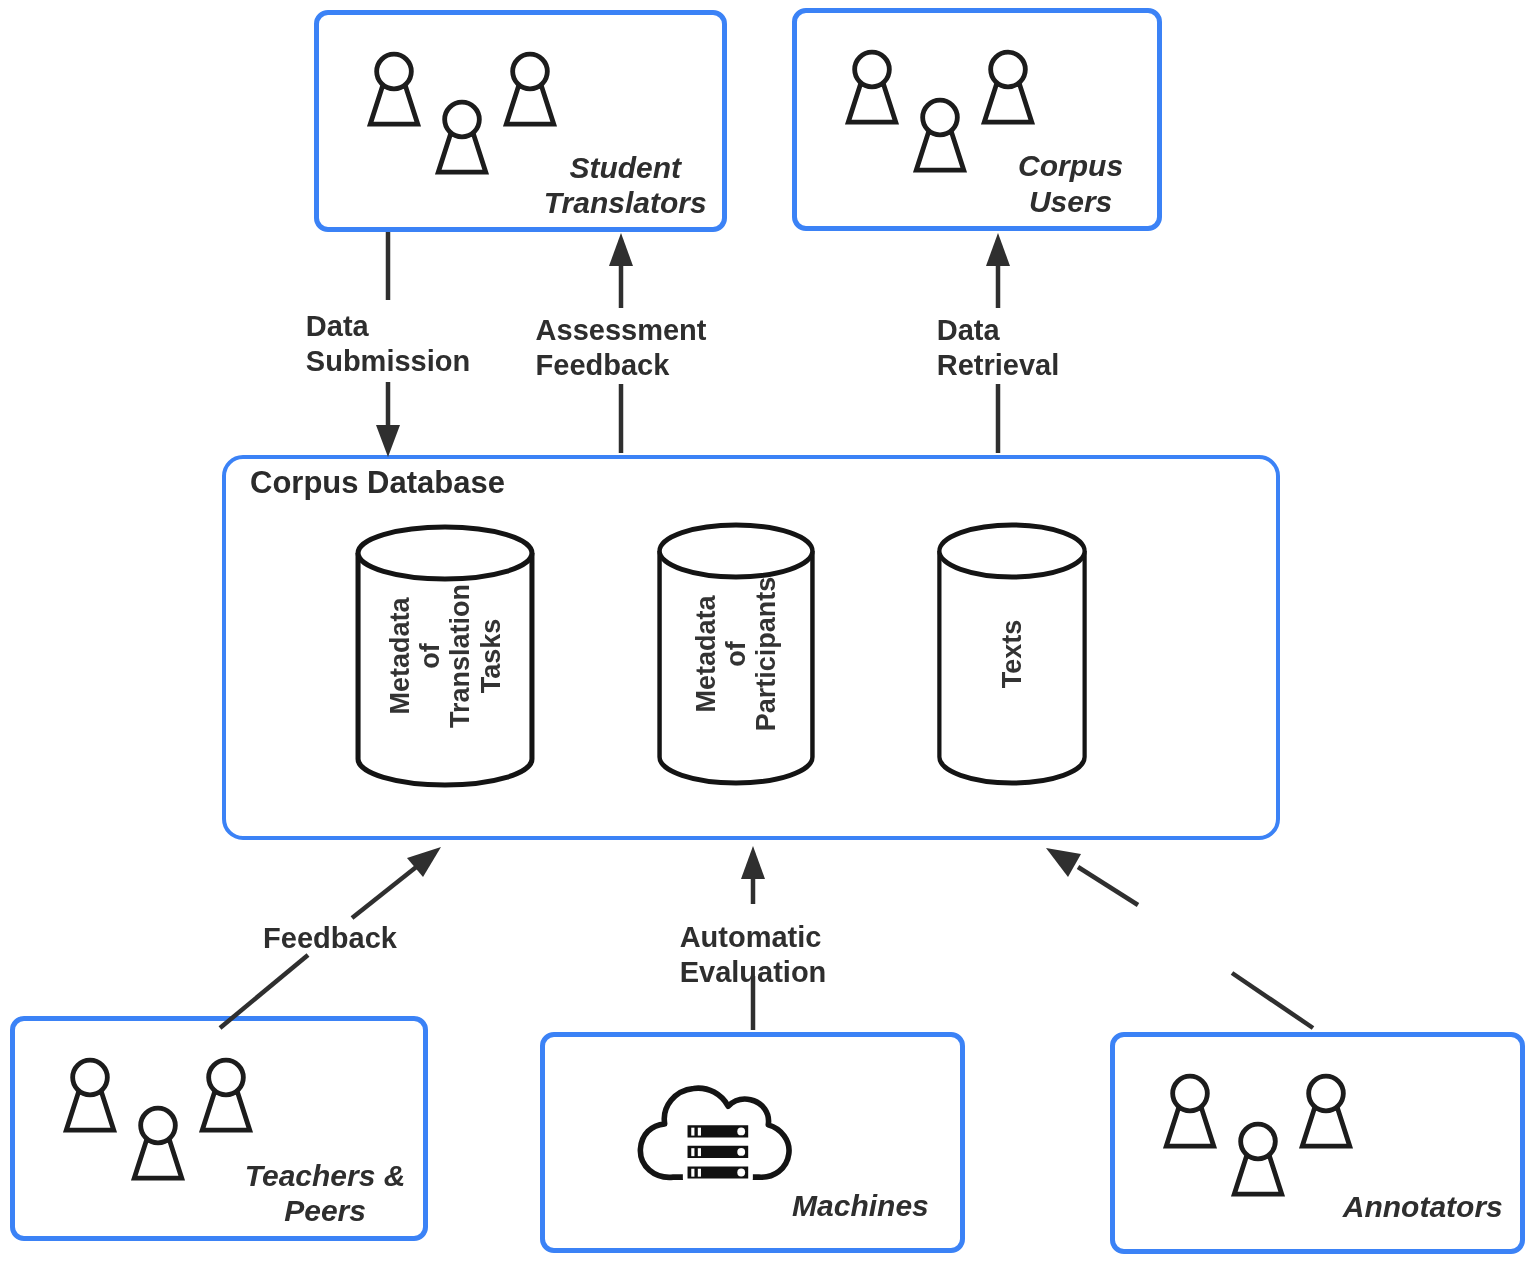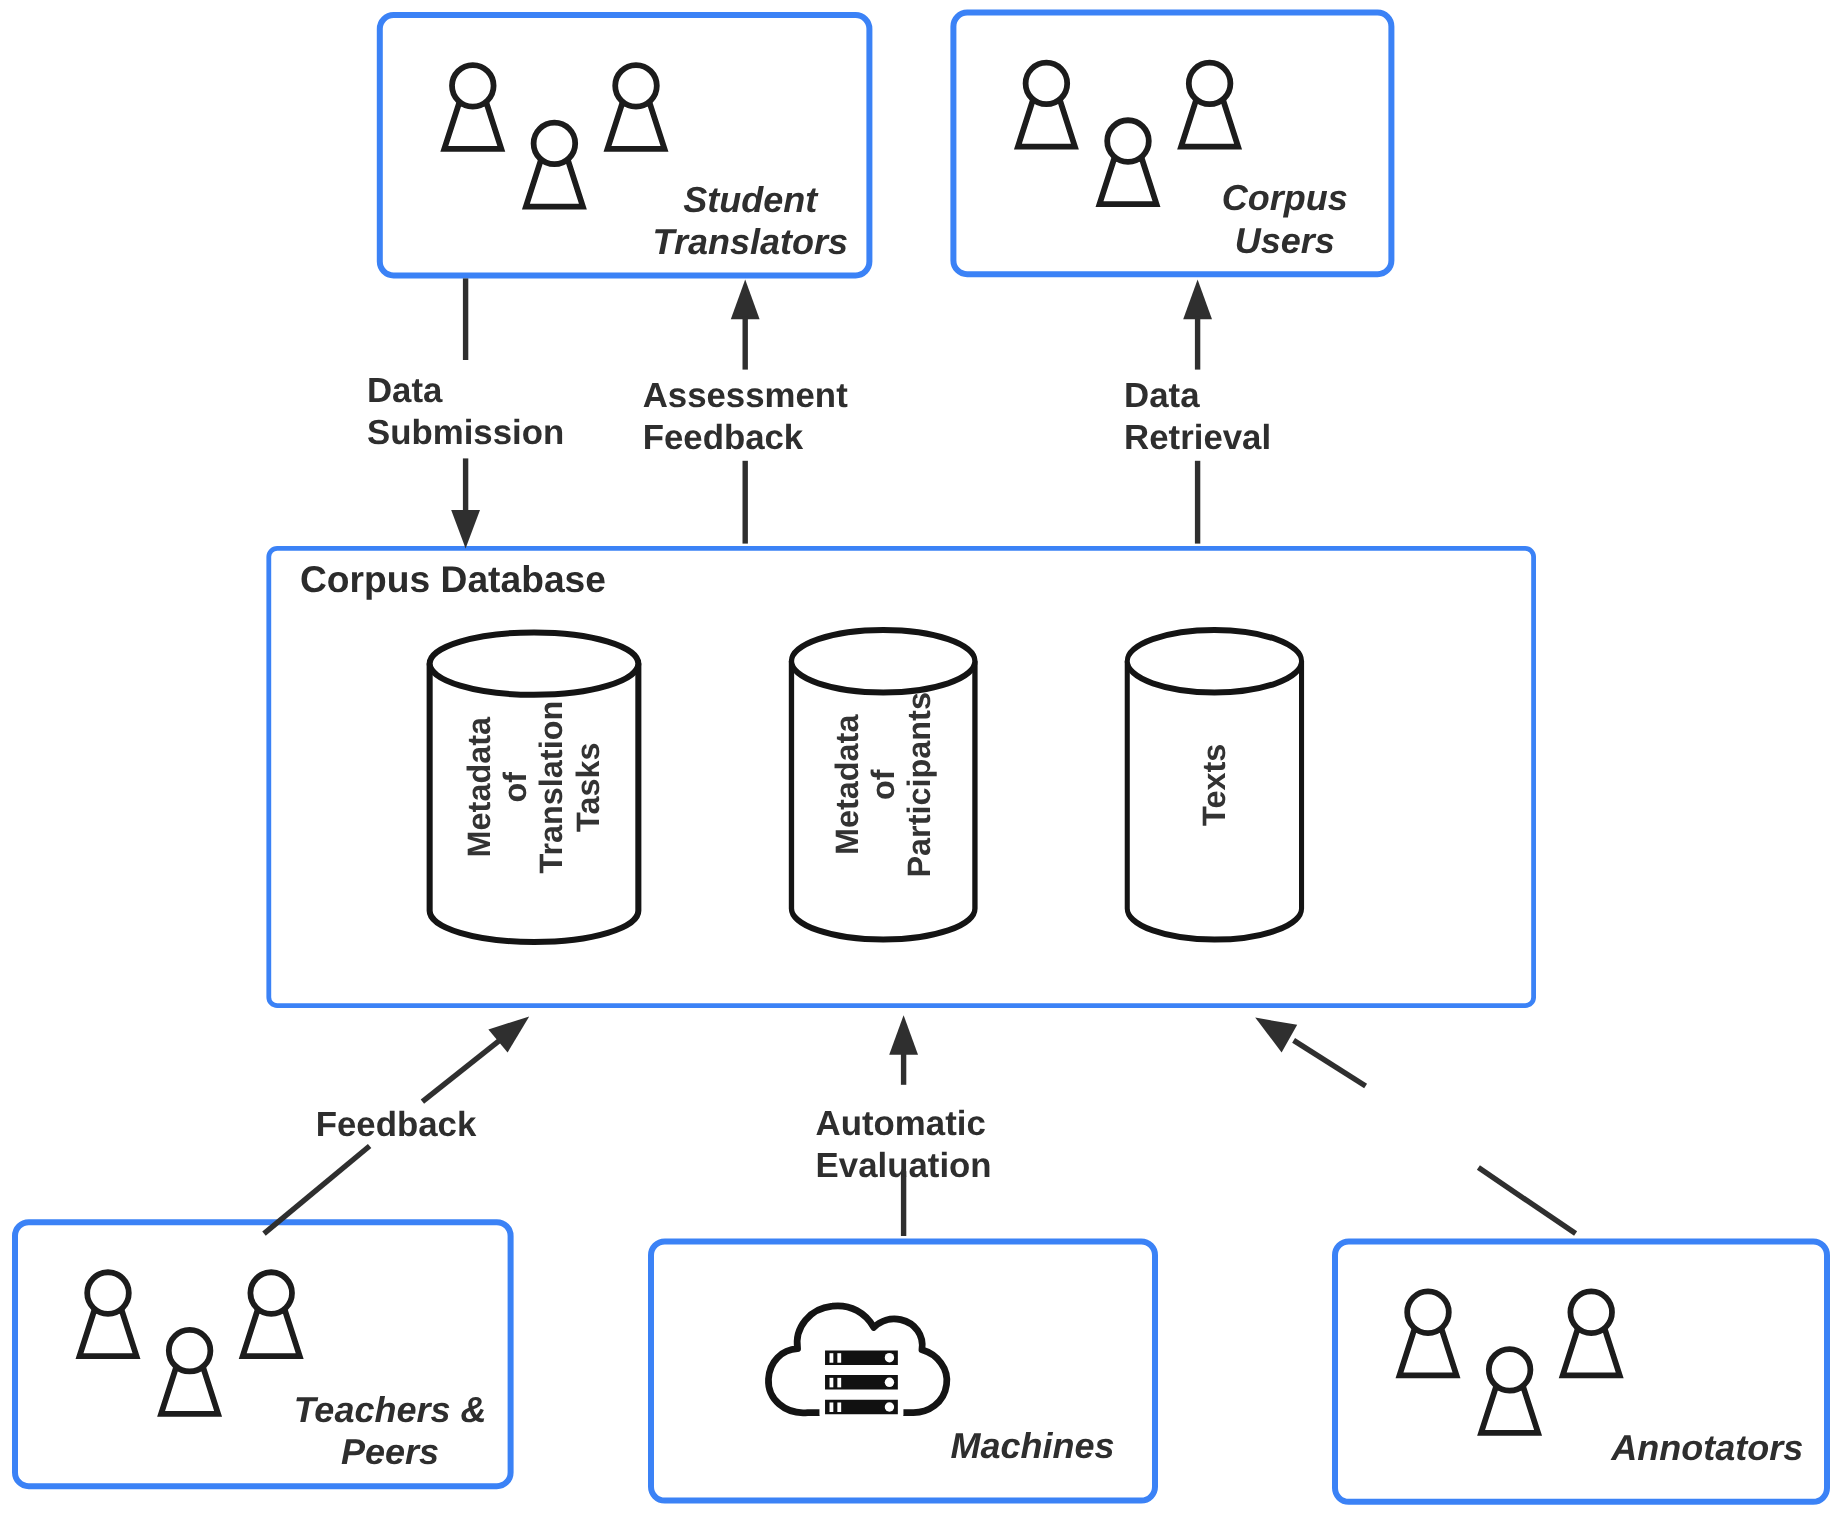--- a/index.html
+++ b/index.html
@@ -4,21 +4,21 @@
 <style>
   html,body{margin:0;padding:0;background:#ffffff;}
   .canvas{
     position:relative;width:1535px;height:1263px;background:#ffffff;
     font-family:"Liberation Sans","DejaVu Sans",sans-serif;overflow:hidden;
   }
   .box{
     position:absolute;background:#ffffff;box-sizing:border-box;
     border:5px solid #3b82f6;border-radius:14px;
   }
-  .box.database{border-width:4px;border-radius:9px;}
+  .box.database{border-width:4px;border-radius:21px;}
   .person{position:absolute;width:58px;height:77px;}
   .person.p1{left:46px;top:36px;}
   .person.p2{left:114px;top:84px;}
   .person.p3{left:182px;top:36px;}
   .entity-label{
     position:absolute;left:76%;top:80%;transform:translate(-50%,-50%);
     font-size:30px;font-weight:bold;font-style:italic;color:#2e2e2e;
     text-align:center;line-height:1.18;white-space:pre-line;width:330px;
   }
   .db-title{

